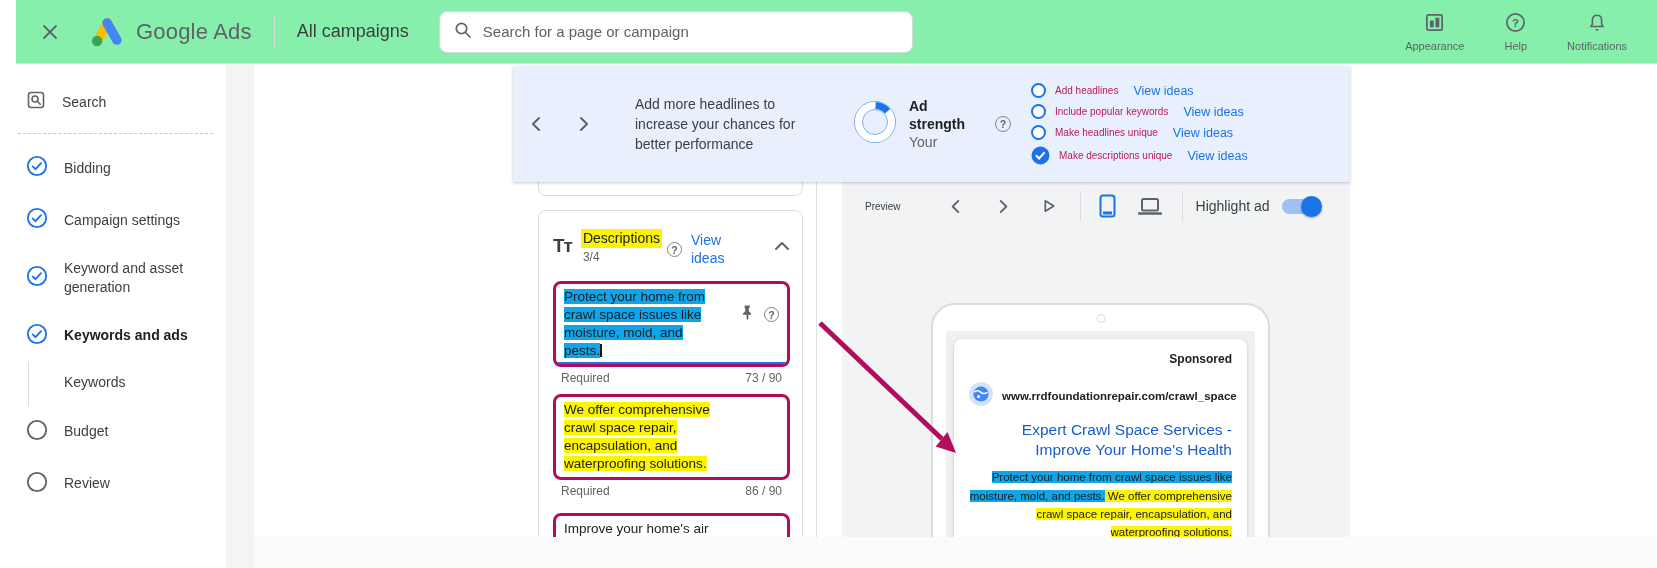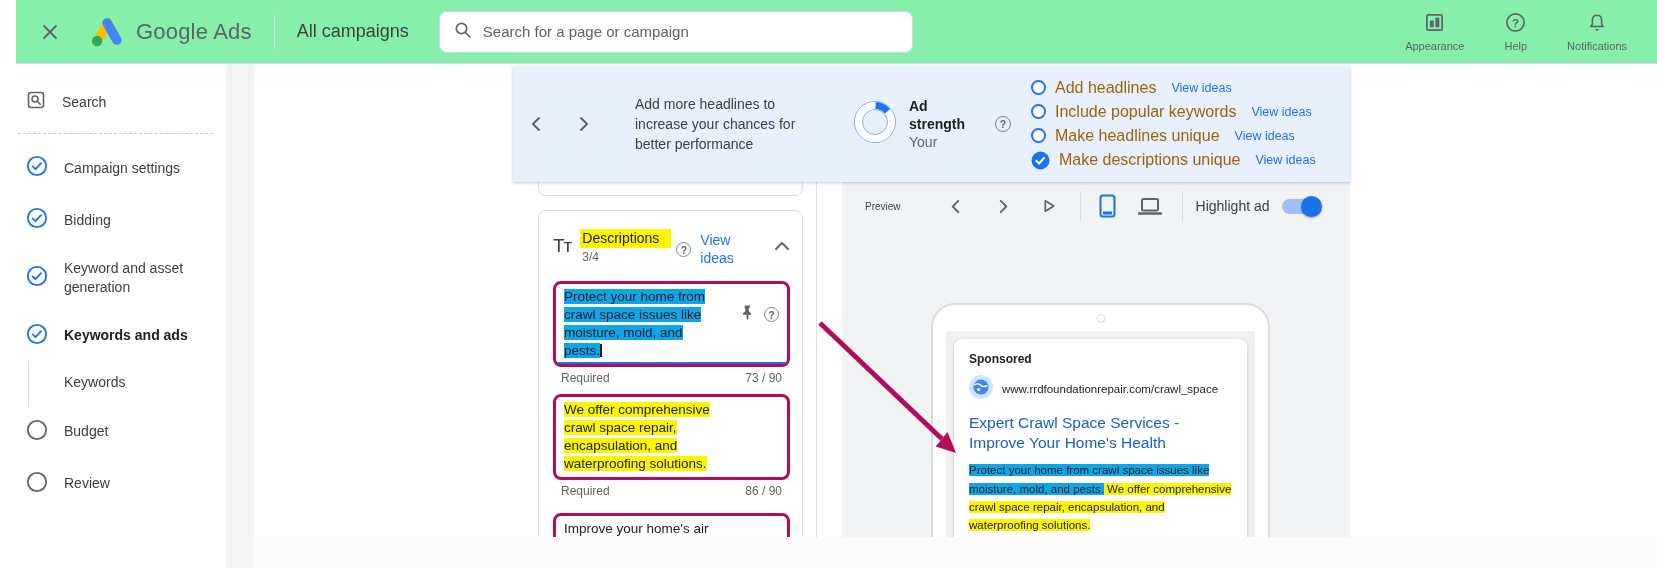--- a/index.html
+++ b/index.html
@@ -47,33 +47,33 @@
   .strength { margin-left:20px; display:flex; align-items:center; gap:10px; }
   .strength-col { width:66px; }
   .strength-col .st-title { font-size:14px; font-weight:700; color:#202124; line-height:1.25; }
   .strength-col .st-value { font-size:14px; color:#5f6368; margin-top:1px; }
   .qicon { width:16px; height:16px; border:1.4px solid #80868b; border-radius:50%; color:#5f6368;
            font-size:10.5px; font-weight:700; display:inline-flex; align-items:center; justify-content:center;
            flex:none; cursor:pointer; }
   .strength .qicon { margin-left:10px; }
   .checklist { margin-left:20px; display:flex; flex-direction:column; gap:6px; }
   .chk-row { display:flex; align-items:center; gap:9px; }
-  .chk-row .chk-label { font-size:16px; color:#a16207; }
+  .chk-row .chk-label { font-size:10px; color:#be185d; }
   .chk-row .chk-link { font-size:12.5px; color:#1a73e8; margin-left:6px; cursor:pointer; }
   .radio { width:15px; height:15px; border-radius:50%; border:2px solid #1a73e8; background:#fff; flex:none; cursor:pointer; }
 
   
   .card-stub { position:absolute; left:538px; top:150px; width:265px; height:46px; background:#fff;
                border:1px solid #dadce0; border-radius:8px; z-index:1; }
   .desc-card { position:absolute; left:538px; top:210px; width:265px; height:380px; background:#fff;
                border:1px solid #dadce0; border-radius:8px; padding:18px 12px 10px 14px; z-index:2; }
   .dhead { display:flex; align-items:flex-start; }
-  .tt-glyph { font-size:19px; font-weight:400; color:#3c4043; letter-spacing:-1px; margin-top:6px; }
+  .tt-glyph { font-size:19px; font-weight:700; color:#3c4043; letter-spacing:-1px; margin-top:6px; }
   .dtitle-col { margin-left:9px; }
-  .dtitle { font-size:14px; color:#202124; background:#fdf403; padding:1px 12px 2px 2px; display:inline-block; }
+  .dtitle { font-size:14px; color:#202124; background:#fdf403; padding:1px 2px 2px 2px; display:inline-block; }
   .dcount { font-size:12px; color:#5f6368; margin-top:2px; margin-left:2px; }
   .dhead .qicon { margin-top:13px; margin-left:5px; width:15px; height:15px; }
   .viewideas { margin-left:9px; width:48px; font-size:14px; color:#1a73e8; line-height:1.3; margin-top:2px; cursor:pointer; }
   .collapse { margin-left:auto; margin-top:8px; cursor:pointer; }
 
   .dbox { border:3px solid #b20d5d; border-radius:8px; background:#fff; padding:4px 6px 4px 8px;
           position:relative; display:flex; align-items:flex-start; }
   .dbox .dtext { font-size:13.5px; line-height:1.33; color:#202124; }
   .hl-green { background:#0ea5e9; }
   .hl-yellow { background:#fdf403; }
@@ -89,27 +89,27 @@
   .phead { display:flex; align-items:center; height:48px; padding-left:23px; }
   .ptitle { font-size:10px; color:#3c4043; }
   .pbtn { display:flex; align-items:center; justify-content:center; width:24px; height:24px; cursor:pointer; }
   .ph-div { width:1px; height:30px; background:#dadce0; }
   .toggle-label { font-size:14px; color:#3c4043; }
   .toggle { position:relative; width:38px; height:15px; background:#9fc0f7; border-radius:8px; margin-left:12px; cursor:pointer; flex:none; }
   .toggle .knob { position:absolute; right:-2px; top:-3px; width:21px; height:21px; border-radius:50%;
                   background:#1a73e8; box-shadow:0 1px 2px rgba(0,0,0,.35); }
 
   .phone { position:absolute; left:89px; top:121px; width:339px; height:250px; background:#fff;
-           border:2px solid #dadce0; border-radius:24px 24px 0 0; }
+           border:2px solid #dadce0; border-radius:24px 24px 0 0;text-align:right; }
   .camera { position:absolute; left:50%; top:9px; transform:translateX(-50%); width:9px; height:9px;
             border:1.5px solid #dadce0; border-radius:50%; }
   .screen { position:absolute; left:13px; right:13px; top:26px; bottom:0; background:#eef0f2; border-radius:3px 3px 0 0; overflow:hidden; }
   .adcard { margin:8px; background:#fff; border-radius:8px; box-shadow:0 1px 3px rgba(60,64,67,.3); padding:13px 15px 14px 15px; }
   .sponsored { font-size:12px; font-weight:700; color:#202124; }
-  .urlrow { display:flex; align-items:center; gap:9px; margin-top:9px; }
+  .urlrow { display:flex; align-items:center; gap:9px; margin-top:16px;font-weight:bold; }
   .adurl { font-size:11.5px; color:#202124; }
   .headline { margin-top:10px; font-size:15.5px; color:#1a5cc8; line-height:1.3; cursor:pointer; }
   .adesc { margin-top:8px; font-size:11.5px; line-height:1.6; color:#202124; }
 
   
   .arrow-svg { position:absolute; left:810px; top:310px; z-index:4; pointer-events:none; }
   .bottom-strip { position:absolute; left:254px; top:537px; width:1403px; height:31px; background:#fbfbfc; z-index:5; }
 </style>
 </head>
 <body>
@@ -186,30 +186,30 @@
     </div>
     <div class="dashed-sep"></div>
 
     <div class="step">
       <span>
         <svg width="22" height="22" viewBox="0 0 24 24">
             <circle cx="12" cy="12" r="10" fill="#fff" stroke="#1a73e8" stroke-width="2"></circle>
             <path d="M7.3 12.4l3.1 3.1 6-6.6" stroke="#1a73e8" stroke-width="2" fill="none" stroke-linecap="round"></path>
           </svg>
       </span>
-      <span class="s-label">Campaign settings</span>
+      <span class="s-label">Bidding</span>
     </div>
     <div class="step">
       <span>
         <svg width="22" height="22" viewBox="0 0 24 24">
             <circle cx="12" cy="12" r="10" fill="#fff" stroke="#1a73e8" stroke-width="2"></circle>
             <path d="M7.3 12.4l3.1 3.1 6-6.6" stroke="#1a73e8" stroke-width="2" fill="none" stroke-linecap="round"></path>
           </svg>
       </span>
-      <span class="s-label">Bidding</span>
+      <span class="s-label">Campaign settings</span>
     </div>
     <div class="step">
       <span>
         <svg width="22" height="22" viewBox="0 0 24 24">
             <circle cx="12" cy="12" r="10" fill="#fff" stroke="#1a73e8" stroke-width="2"></circle>
             <path d="M7.3 12.4l3.1 3.1 6-6.6" stroke="#1a73e8" stroke-width="2" fill="none" stroke-linecap="round"></path>
           </svg>
       </span>
       <span class="s-label" style="width:128px">Keyword and asset generation</span>
     </div>

